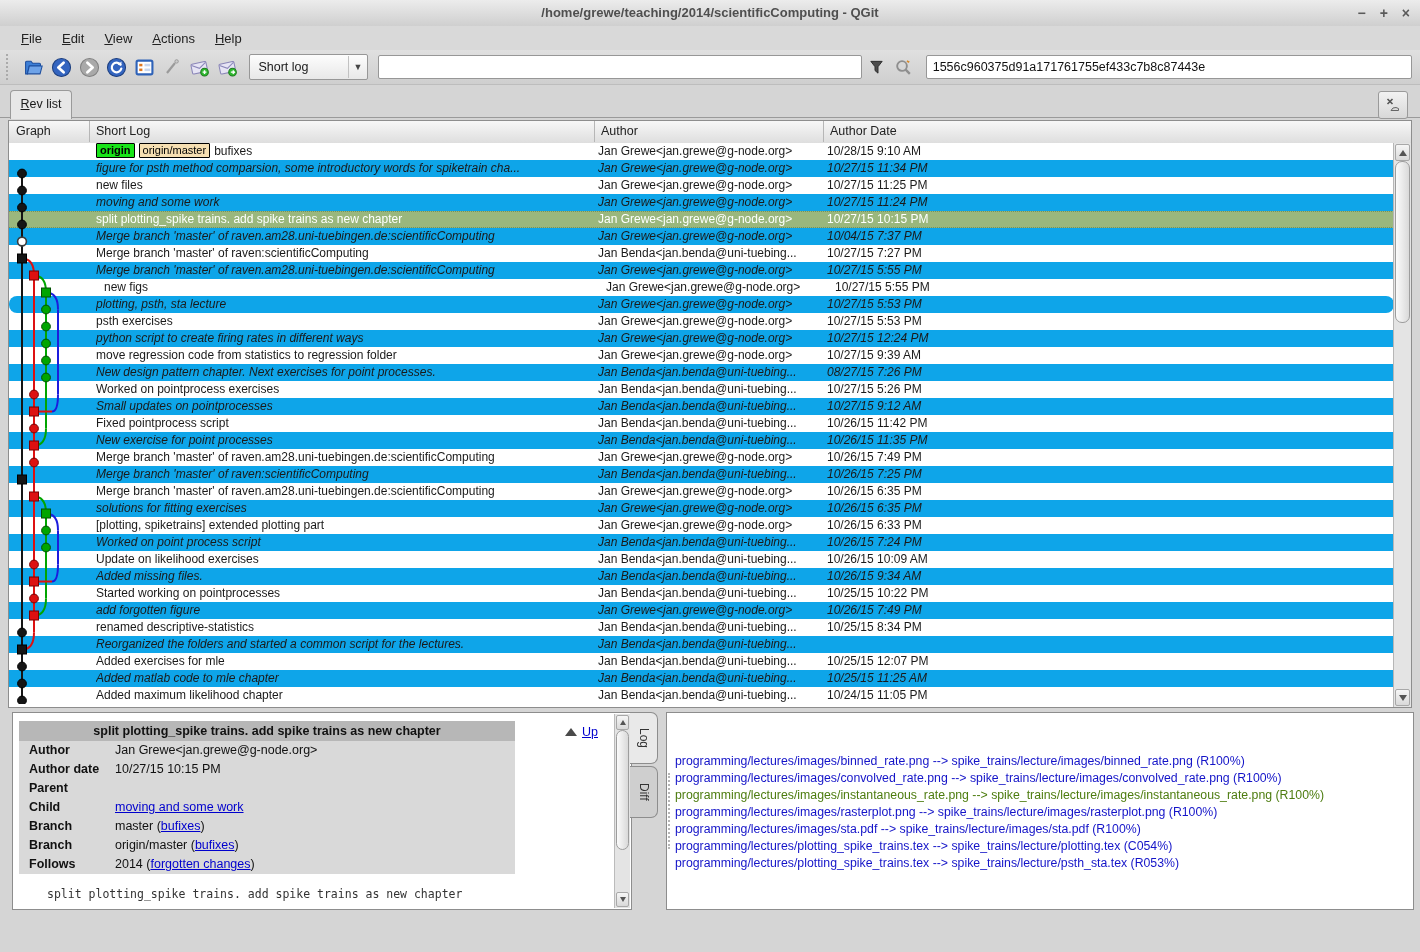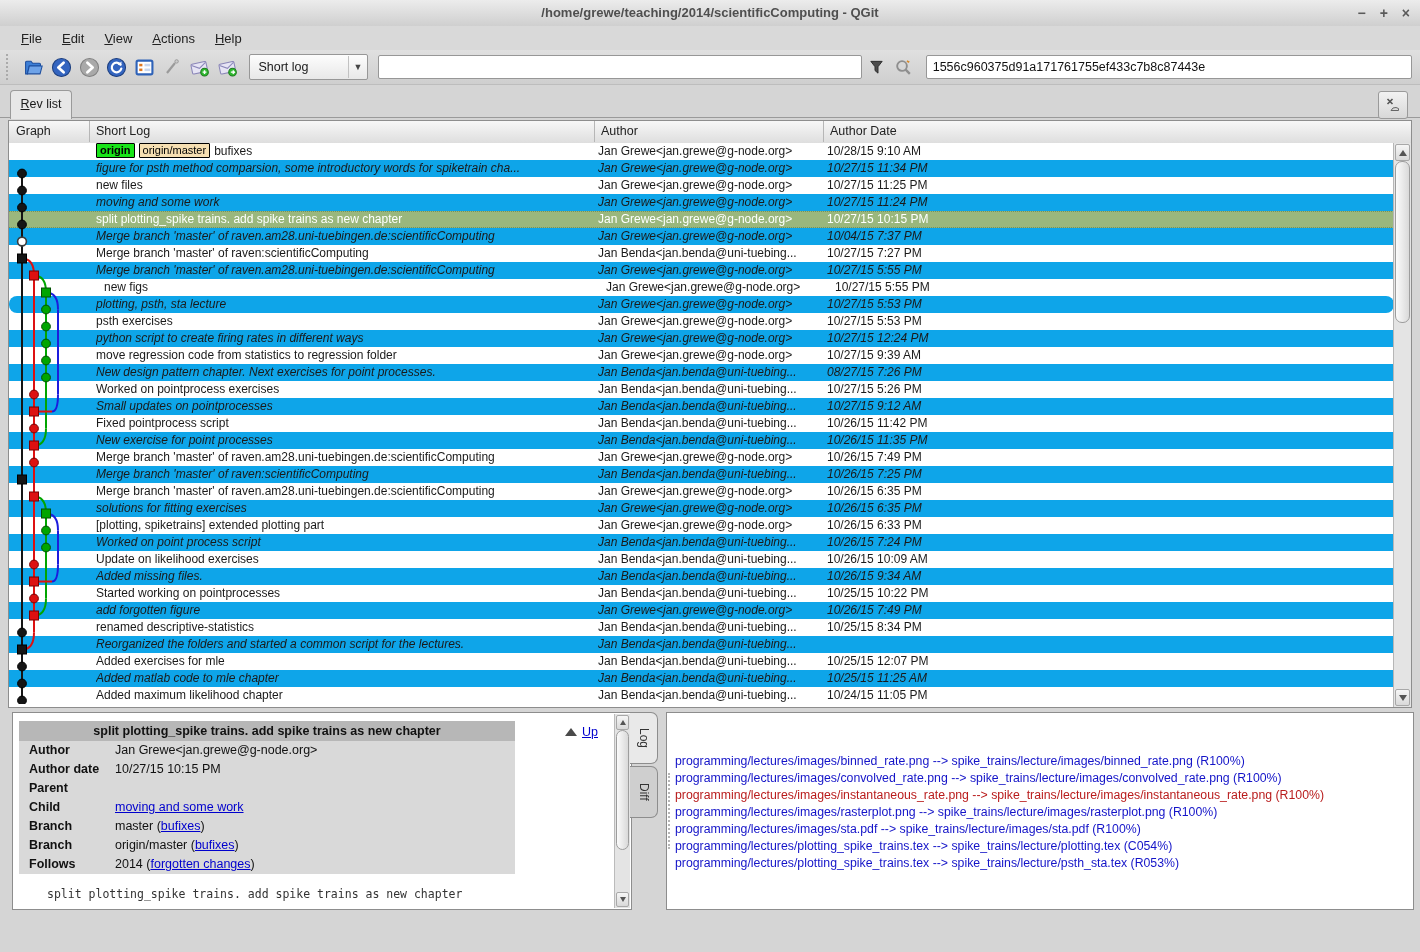--- a/index.html
+++ b/index.html
@@ -500,21 +500,21 @@
   </div>
 <div class="abs vtab" style="top:766px;height:50px;">
     <span>Diff</span>
   </div>
 
 <div class="abs files-panel">
   <div class="files-handle"></div>
   <div class="files-inner" id="files-list">
       <div class="file-line" style="color: rgb(20, 20, 200);">programming/lectures/images/binned_rate.png --&gt; spike_trains/lecture/images/binned_rate.png (R100%)</div>
       <div class="file-line" style="color: rgb(20, 20, 200);">programming/lectures/images/convolved_rate.png --&gt; spike_trains/lecture/images/convolved_rate.png (R100%)</div>
-      <div class="file-line" style="color: #b91c1c;">programming/lectures/images/instantaneous_rate.png --&gt; spike_trains/lecture/images/instantaneous_rate.png (R100%)</div>
+      <div class="file-line" style="color: #4d7c0f;">programming/lectures/images/instantaneous_rate.png --&gt; spike_trains/lecture/images/instantaneous_rate.png (R100%)</div>
       <div class="file-line" style="color: rgb(20, 20, 200);">programming/lectures/images/rasterplot.png --&gt; spike_trains/lecture/images/rasterplot.png (R100%)</div>
       <div class="file-line" style="color: rgb(20, 20, 200);">programming/lectures/images/sta.pdf --&gt; spike_trains/lecture/images/sta.pdf (R100%)</div>
       <div class="file-line" style="color: rgb(20, 20, 200);">programming/lectures/plotting_spike_trains.tex --&gt; spike_trains/lecture/plotting.tex (C054%)</div>
       <div class="file-line" style="color: rgb(20, 20, 200);">programming/lectures/plotting_spike_trains.tex --&gt; spike_trains/lecture/psth_sta.tex (R053%)</div>
     </div>
 </div>
 
 <div class="abs statusbar"></div>
 
 </body></html>

